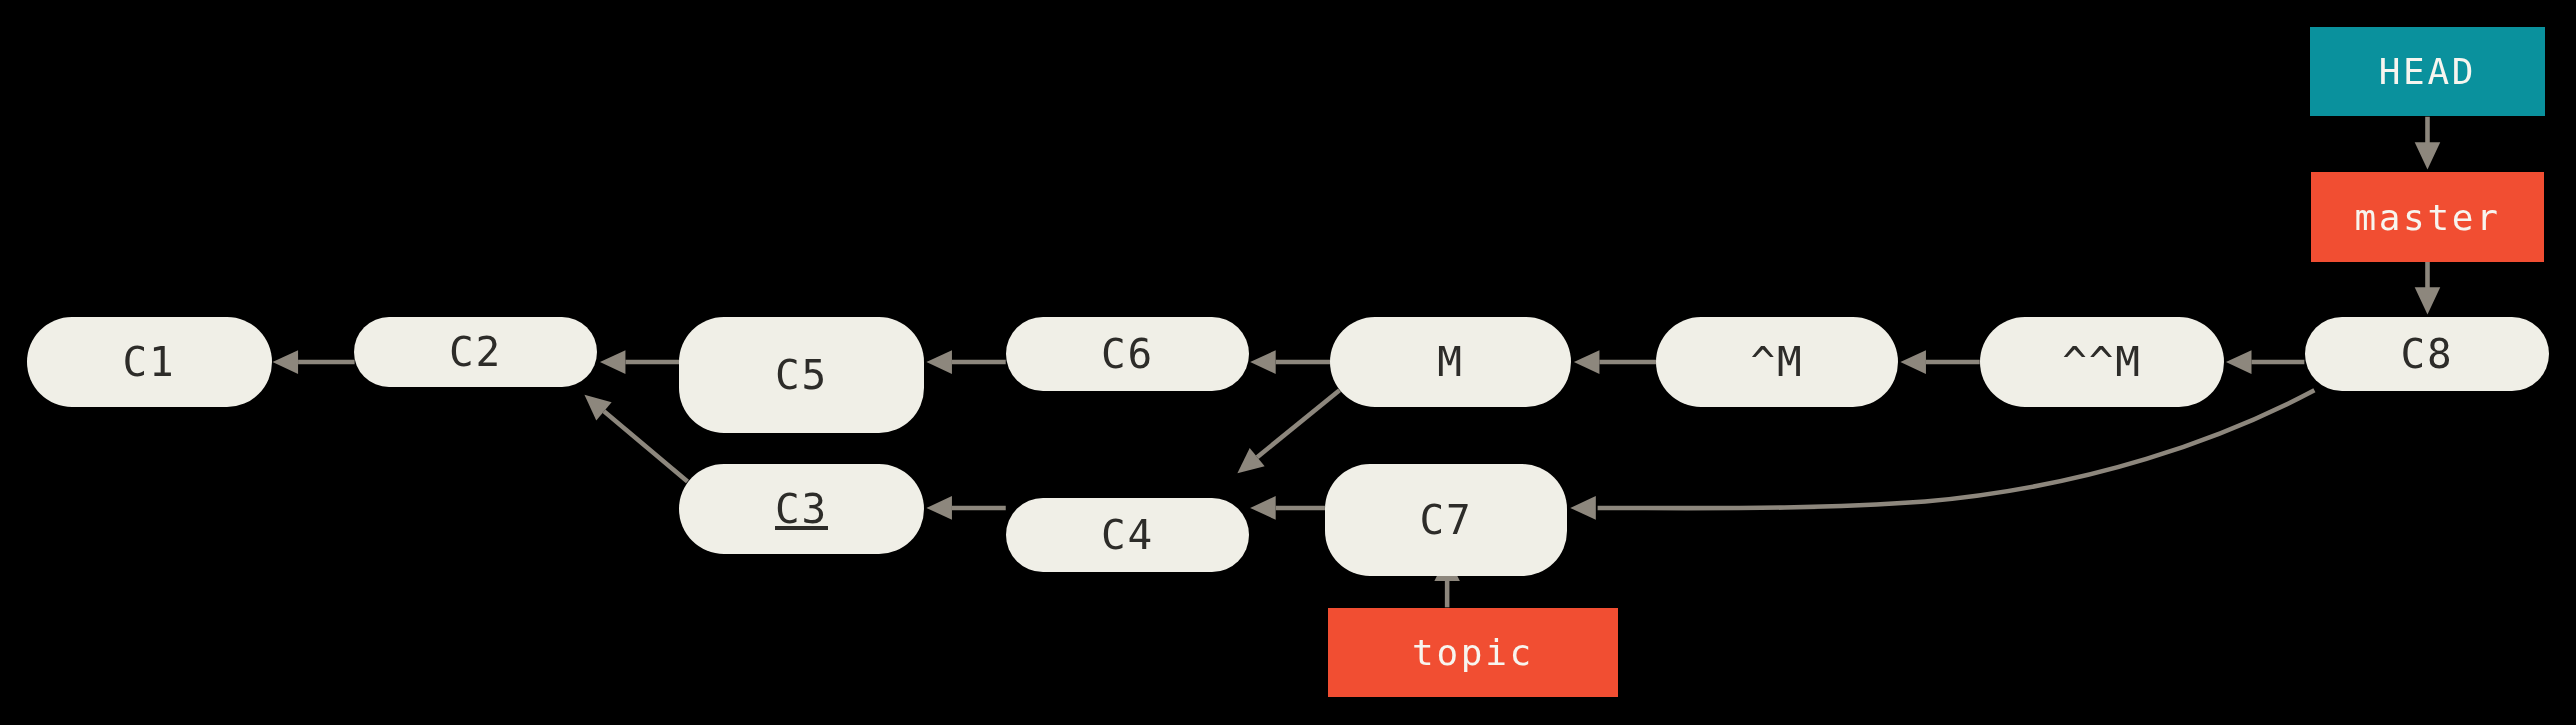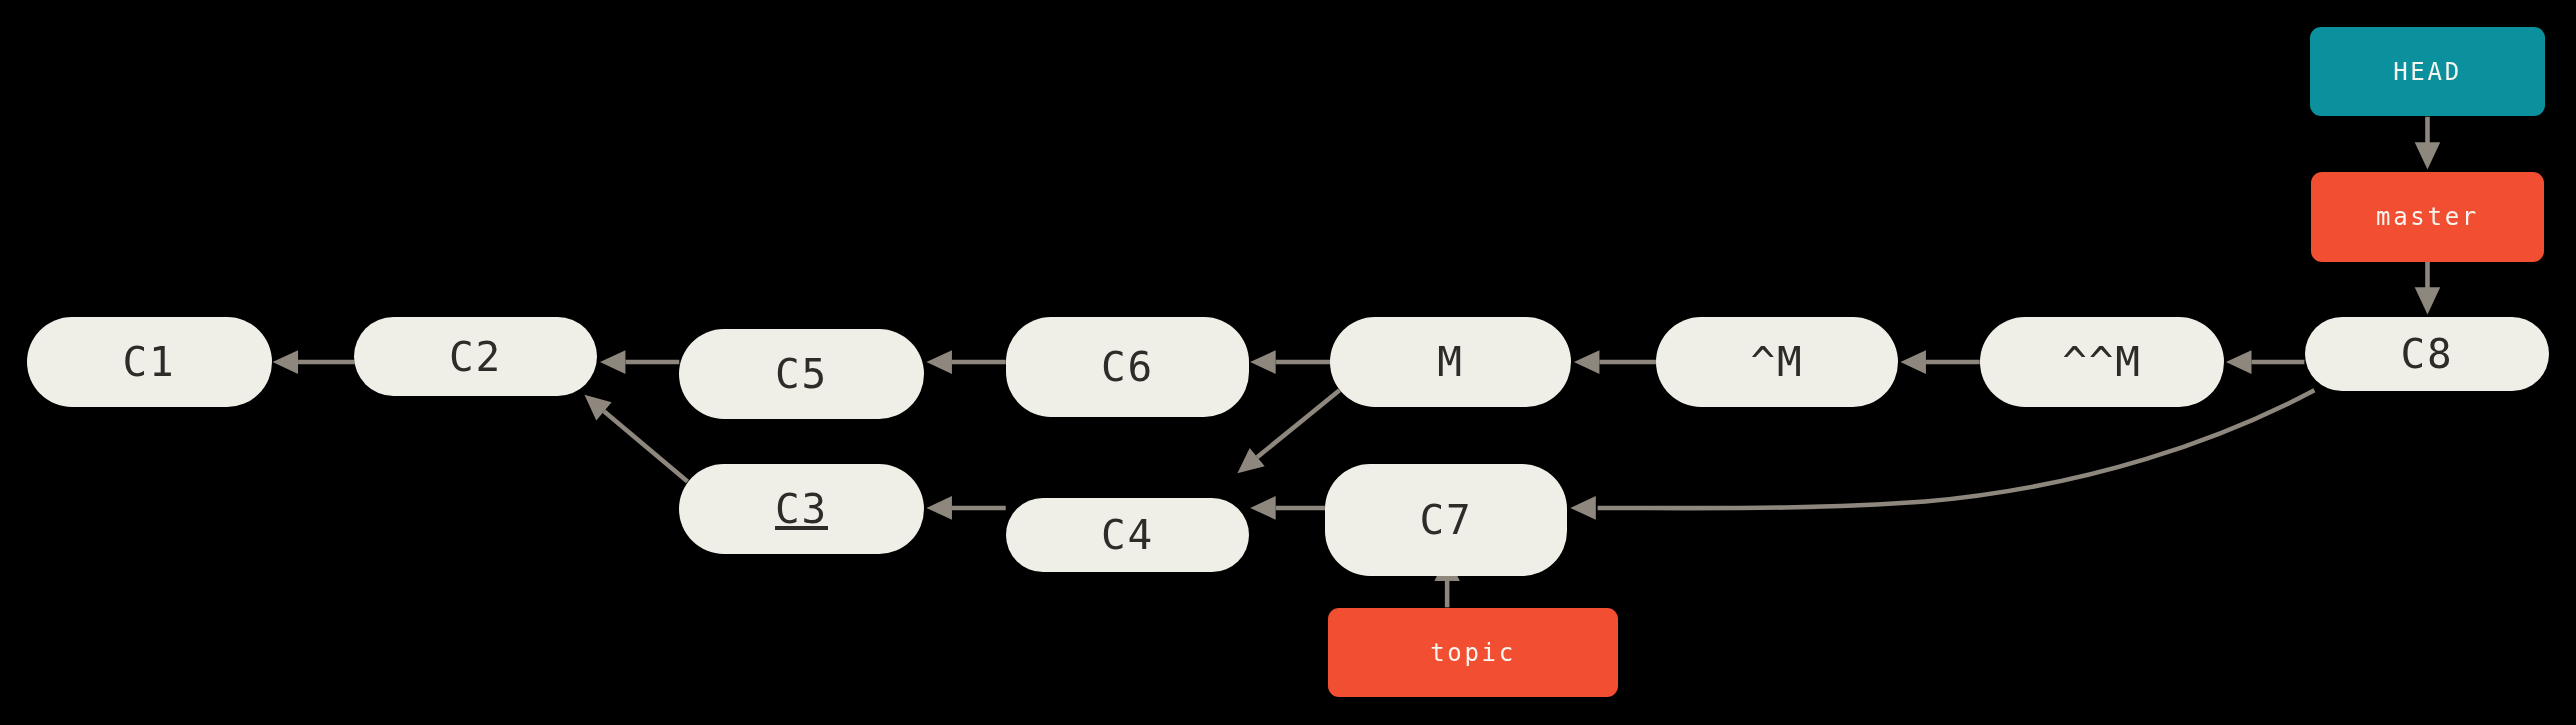--- a/index.html
+++ b/index.html
@@ -28,23 +28,22 @@
     border-radius:45px;
     display:flex;align-items:center;justify-content:center;
     color:var(--commit-text);
     font-size:41px;
     letter-spacing:1.8px;
   }
   .ref{
     position:absolute;
     display:flex;align-items:center;justify-content:center;
     color:var(--ref-text);
-    font-size:24px;
+    font-size:36px;
     letter-spacing:2.7px;
-    border-radius:11px;
   }
   .ref.head{background:var(--head-fill);}
   .ref.branch{background:var(--branch-fill);}
 </style>
 </head>
 <body>
 
 <div class="canvas">
 
   <svg class="edges" viewBox="0 0 2823 795">
@@ -89,23 +88,23 @@
     <polygon points="1370,557 1398,544 1398,570"></polygon>
 
     <path d="M2537 428 C2435 482, 2290 534, 2110 550 C1990 559, 1865 557, 1751 557"></path>
     <polygon points="1721,557 1749,544 1749,570"></polygon>
 
     <path d="M1586 666 L1586 637"></path>
     <polygon points="1586,609 1572,637 1600,637"></polygon>
   </svg>
 
   <div class="commit" style="left:26.5px;top:317px;width:245px;height:90px;">C1</div>
-  <div class="commit" style="left:354px;top:317px;width:243px;height:79px;">C2</div>
-  <div class="commit" style="left:679px;top:317px;width:245px;height:90px;margin-top:12px;">C5</div>
-  <div class="commit" style="left:1006px;top:317px;width:243px;height:100px;">C6</div>
+  <div class="commit" style="left:354px;top:317px;width:243px;height:70px;">C2</div>
+  <div class="commit" style="left:679px;top:317px;width:245px;height:116px;">C5</div>
+  <div class="commit" style="left:1006px;top:317px;width:243px;height:74px;">C6</div>
   <div class="commit" style="left:1330px;top:317px;width:241px;height:90px;">M</div>
   <div class="commit" style="left:1656px;top:317px;width:242px;height:90px;">^M</div>
   <div class="commit" style="left:1980px;top:317px;width:244px;height:90px;">^^M</div>
   <div class="commit" style="left:2305px;top:317px;width:244px;height:74px;">C8</div>
 
   <div class="commit" style="left:679px;top:464px;width:245px;height:90px;text-decoration:underline;">C3</div>
   <div class="commit" style="left:1006px;top:464px;width:243px;height:74px;margin-top:34px;">C4</div>
   <div class="commit" style="left:1325px;top:464px;width:242px;height:112px;">C7</div>
 
   <div class="ref head" style="left:2310px;top:27px;width:235px;height:89px;">HEAD</div>

